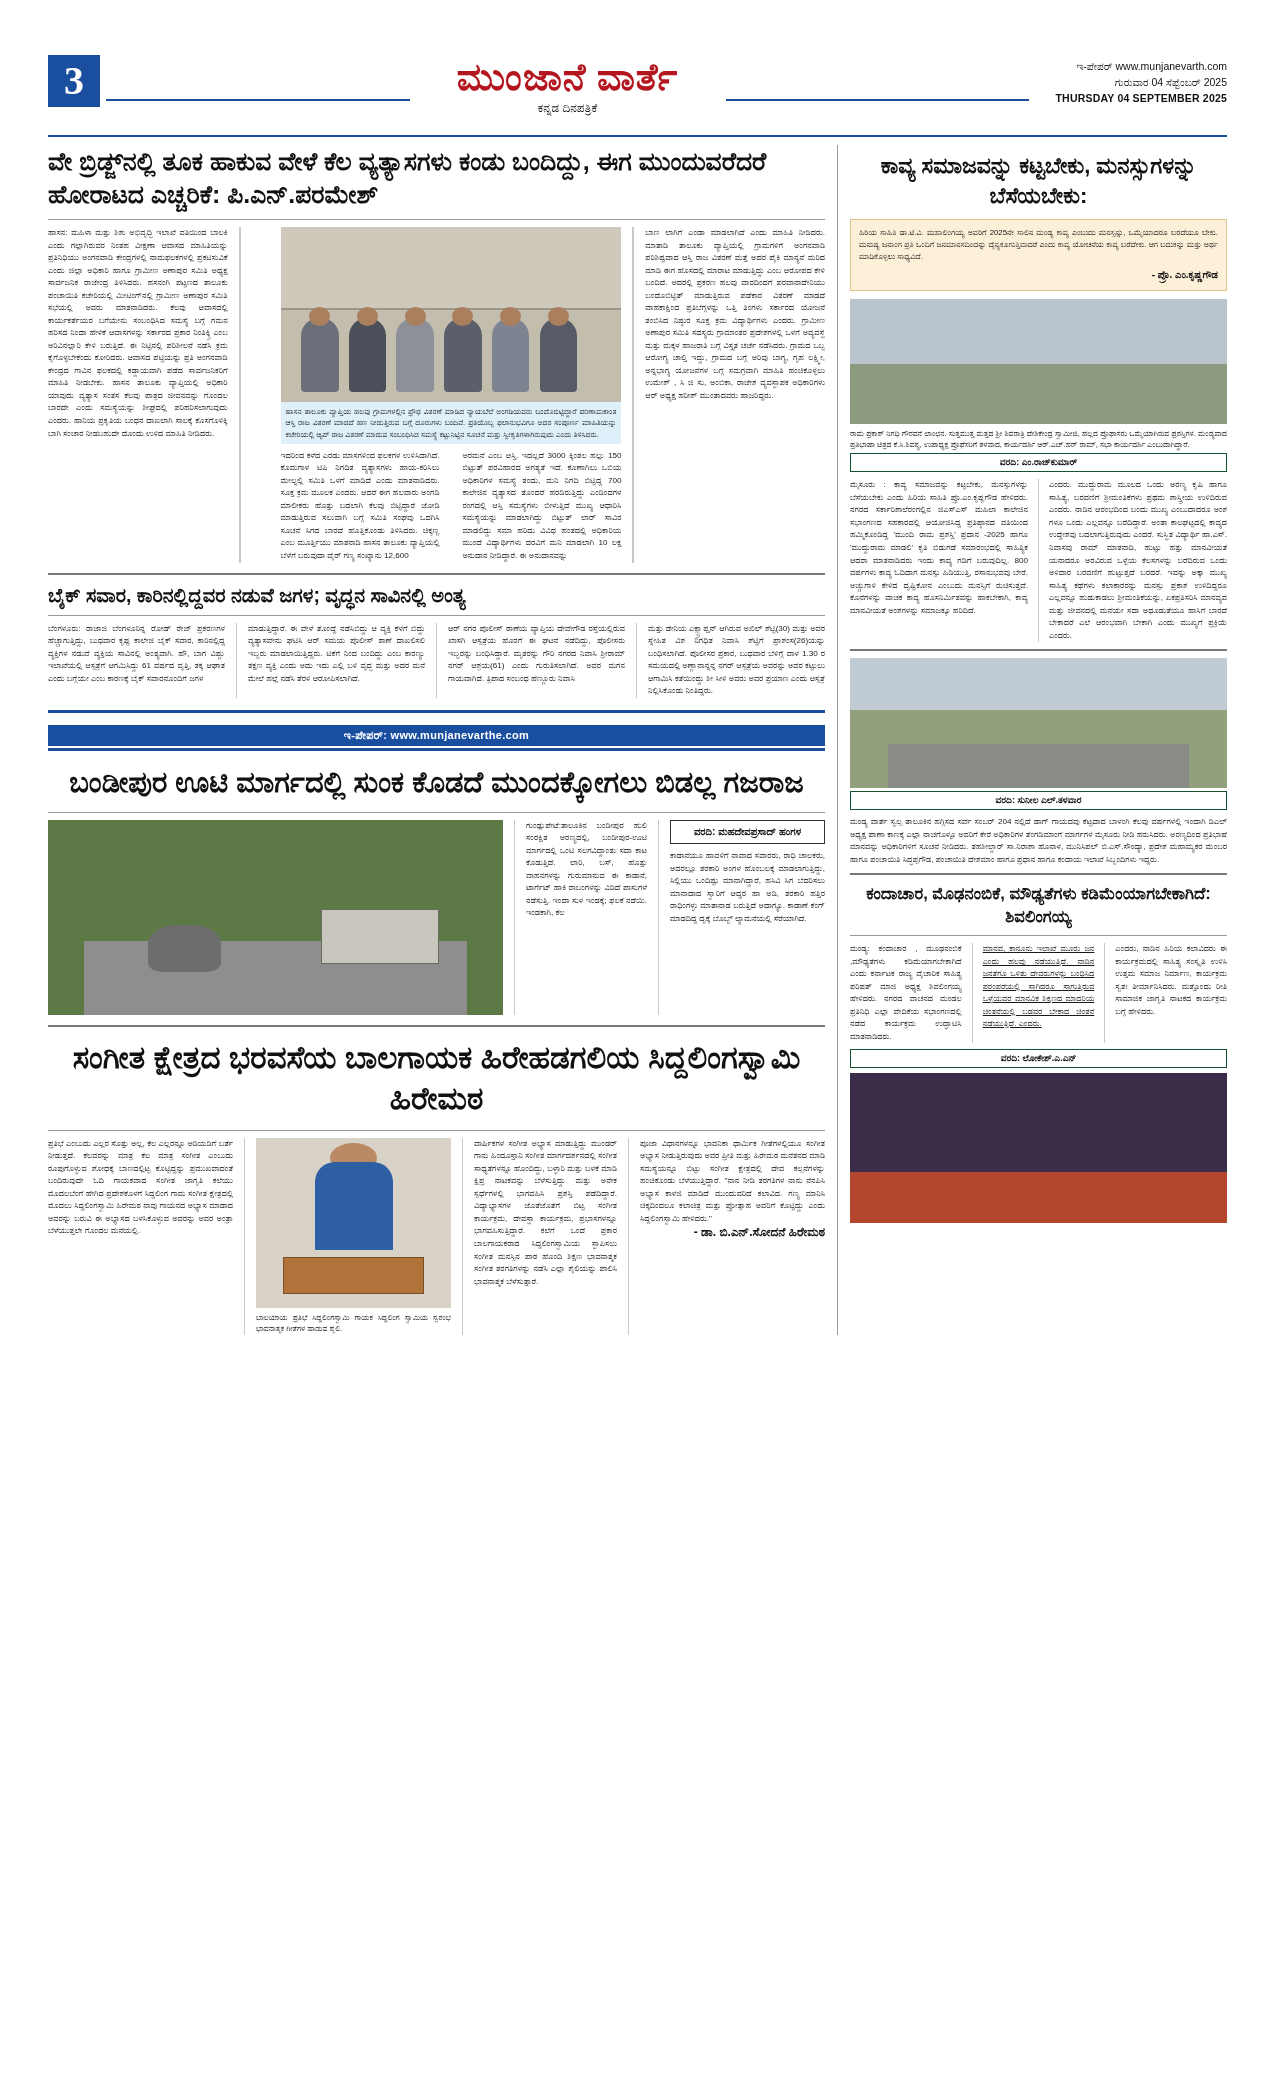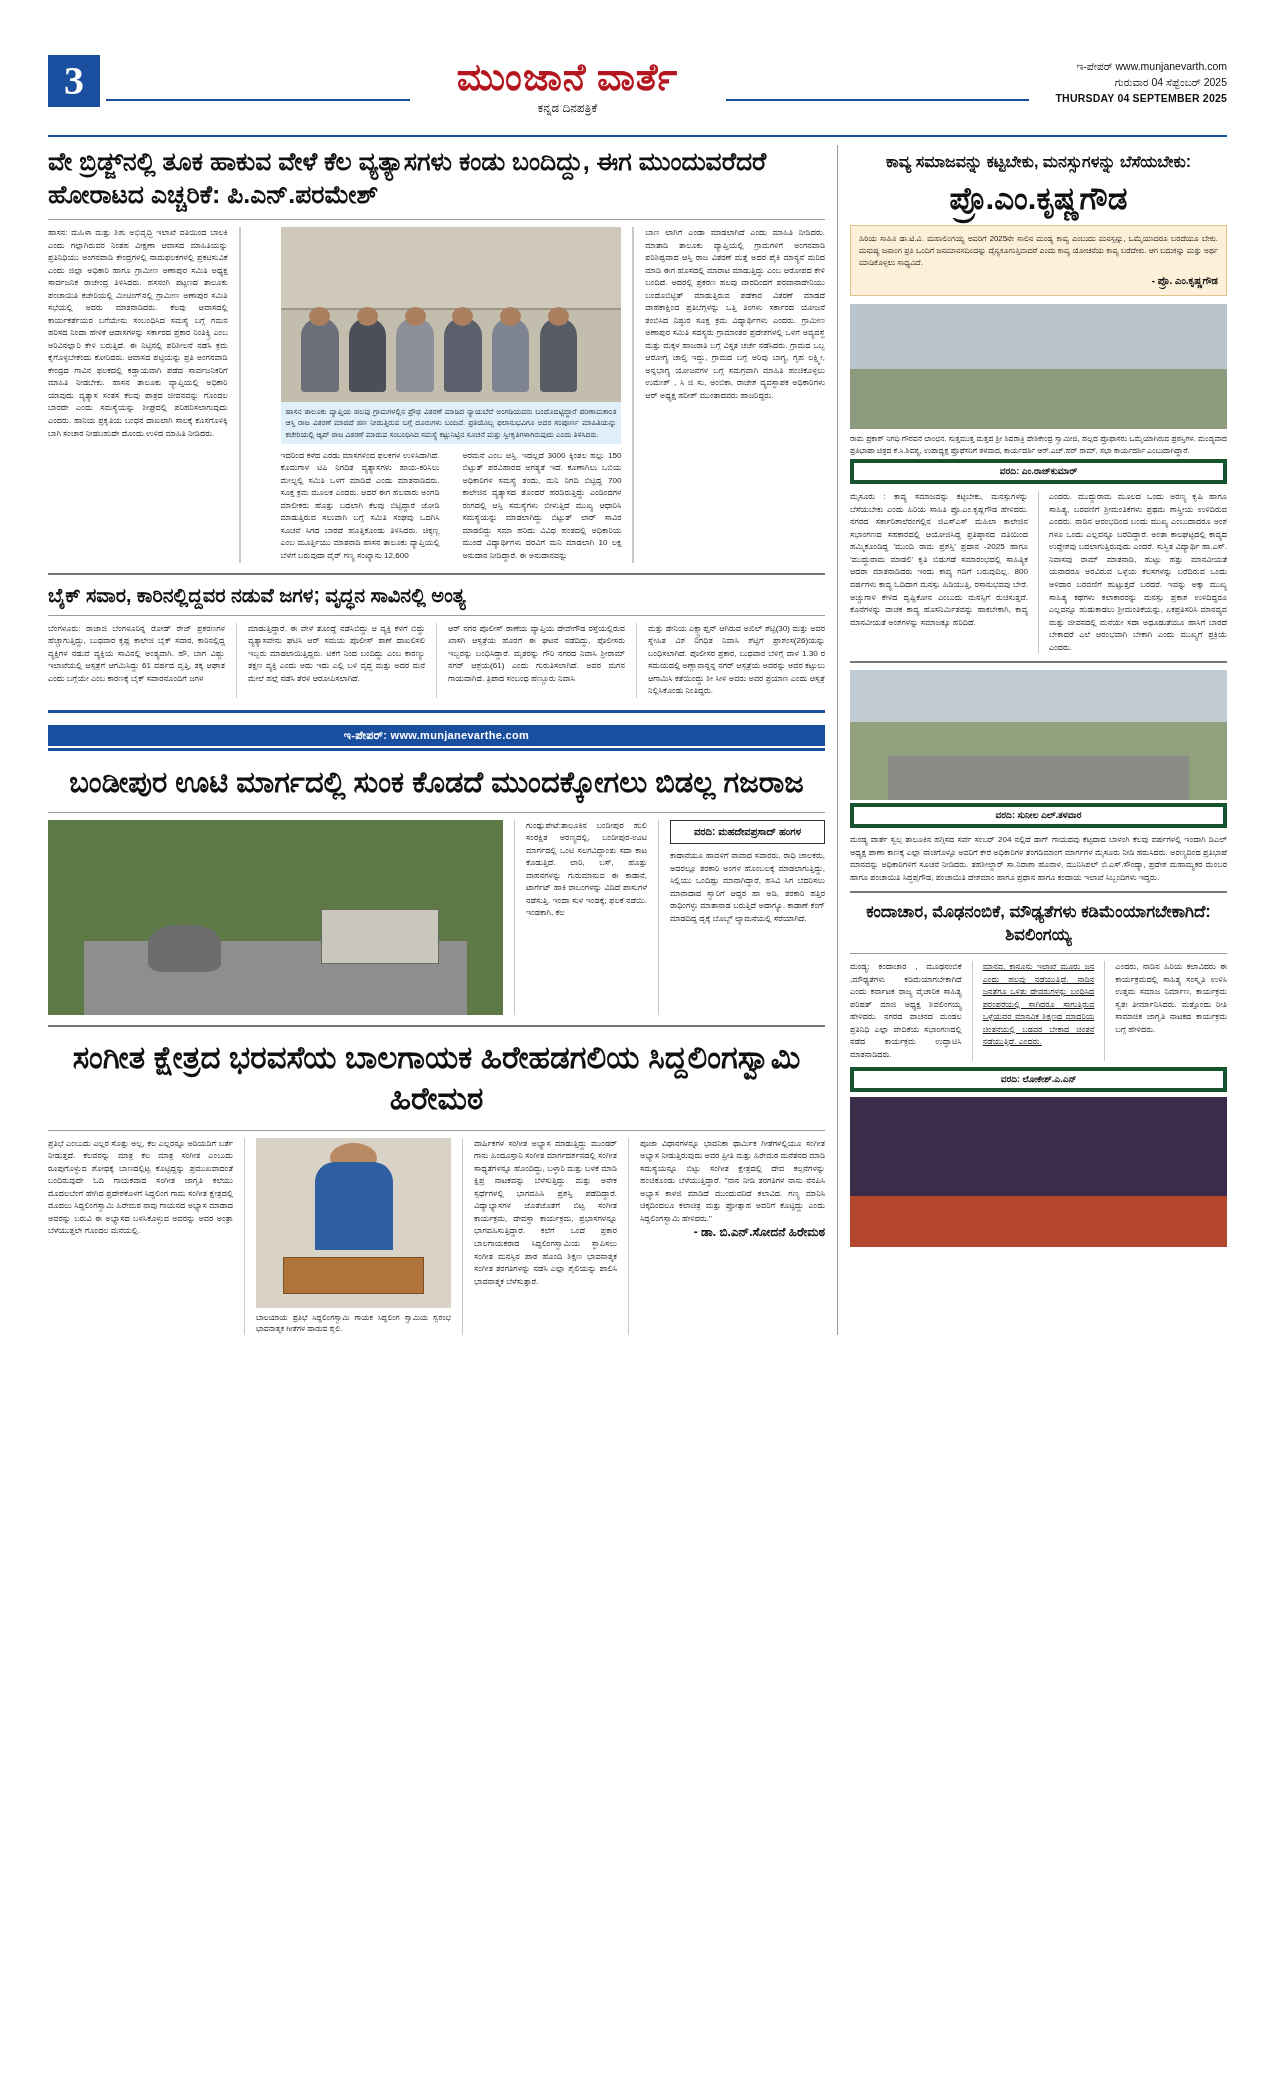--- a/index.html
+++ b/index.html
@@ -126,21 +126,21 @@
     overflow: hidden;
   }
   .photo-cap {
     background: #dff0fa;
     font-size: 7.5px;
     line-height: 1.5;
     padding: 4px 5px;
     text-align: justify;
   }
   .credit {
-    border: 4px solid #14532d;
+    border: 1px solid #14532d;
     font-size: 9px;
     text-align: center;
     padding: 3px 2px;
     font-weight: bold;
     margin-top: 3px;
   }
 
   .epaper-band {
     background: #1a4fa0;
     color: #fff;
@@ -162,21 +162,21 @@
   }
   .center-head2 {
     text-align: center;
     font-size: 31px;
     font-weight: bold;
     line-height: 1.34;
     margin: 10px 0 10px 0;
   }
   .rhead {
     text-align: center;
-    font-size: 16px;
+    font-size: 22px;
     font-weight: bold;
     line-height: 1.36;
     margin: 6px 0 8px 0;
   }
   .bigname {
     text-align: center;
     font-size: 31px;
     font-weight: bold;
     margin: 4px 0 8px 0;
   }
@@ -404,21 +404,20 @@
             </div>
           </div>
         </div>
 
       </div>
 
       <div class="col-right">
 
         <div>
           <div class="rhead">ಕಾವ್ಯ ಸಮಾಜವನ್ನು ಕಟ್ಟಬೇಕು, ಮನಸ್ಸುಗಳನ್ನು ಬೆಸೆಯಬೇಕು:</div>
-          <div class="bigname">ಪ್ರೊ.ಎಂ.ಕೃಷ್ಣಗೌಡ</div>
           <div class="tintbox">
             <span>ಹಿರಿಯ ಸಾಹಿತಿ ಡಾ.ಟಿ.ವಿ. ಮಹಾಲಿಂಗಯ್ಯ ಅವರಿಗೆ 2025ನೇ ಸಾಲಿನ ಮಂಡ್ಯ ಕಾವ್ಯ ಎಂಬುದು ಮನಸ್ಸನ್ನು, ಒಮ್ಮೆಯಾದರೂ ಬರದೆಯೂ ಬೇಕು. ಮನುಷ್ಯ ಜನಾಂಗ ಪ್ರತಿ ಒಂದಿಗೆ ಜನಮಾನಸದಿಂದನ್ನು ದೈನ್ಯಕೂಗುತ್ತಿವಾದರೆ ಎಂದು ಕಾವ್ಯ ಯೋಚನೆಯ ಕಾವ್ಯ ಬರೆದೇಕು. ಆಗ ಬದುಕನ್ನು ಮತ್ತು ಅರ್ಥ ಮಾಡಿಕೊಳ್ಳಲು ಸಾಧ್ಯವಿದೆ.</span>
             <span class="sign">- ಪ್ರೊ. ಎಂ.ಕೃಷ್ಣಗೌಡ</span>
           </div>
 
           <div class="photo" style="height:125px; margin-top:8px;">
             <div class="grpph"></div>
           </div>
           <div class="cap" style="margin-top:4px;">ರಾಮ ಪ್ರಕಾಶ್ ನಿಗಧಿ ಗೌರವನೆ ಲಾಂಛನ. ಸುತ್ತಮುತ್ತ ಮತ್ತದ ಶ್ರೀ ಶಿವರಾತ್ರಿ ದೇಶಿಕೇಂದ್ರ ಸ್ವಾಮೀಜಿ, ಹಲ್ಲದ ಪ್ರೊಫಾಸರು ಒಮ್ಮೆಯಾಗಿರುವ ಪ್ರಶಸ್ತಿಗಳ. ಮಂಡ್ಯವಾದ ಪ್ರತಿಭಾಷಾ ಚಿತ್ರದ ಕೆ.ಸಿ.ಶಿವಶ್ಯ, ಉಪಾಧ್ಯಕ್ಷ ಪ್ರೊಫೆಸರಿಗೆ ತಳವಾದ, ಕಾರ್ಯದರ್ಶಿ ಆರ್.ಎಚ್.ಹರ್ ರಾಮ್, ಸಭಾ ಕಾರ್ಯದರ್ಶಿ ಎಂಬುದಾಗಿದ್ದಾರೆ.</div>
           <div class="credit">ವರದಿ: ಎಂ.ರಾಜ್‌ಕುಮಾರ್</div>

